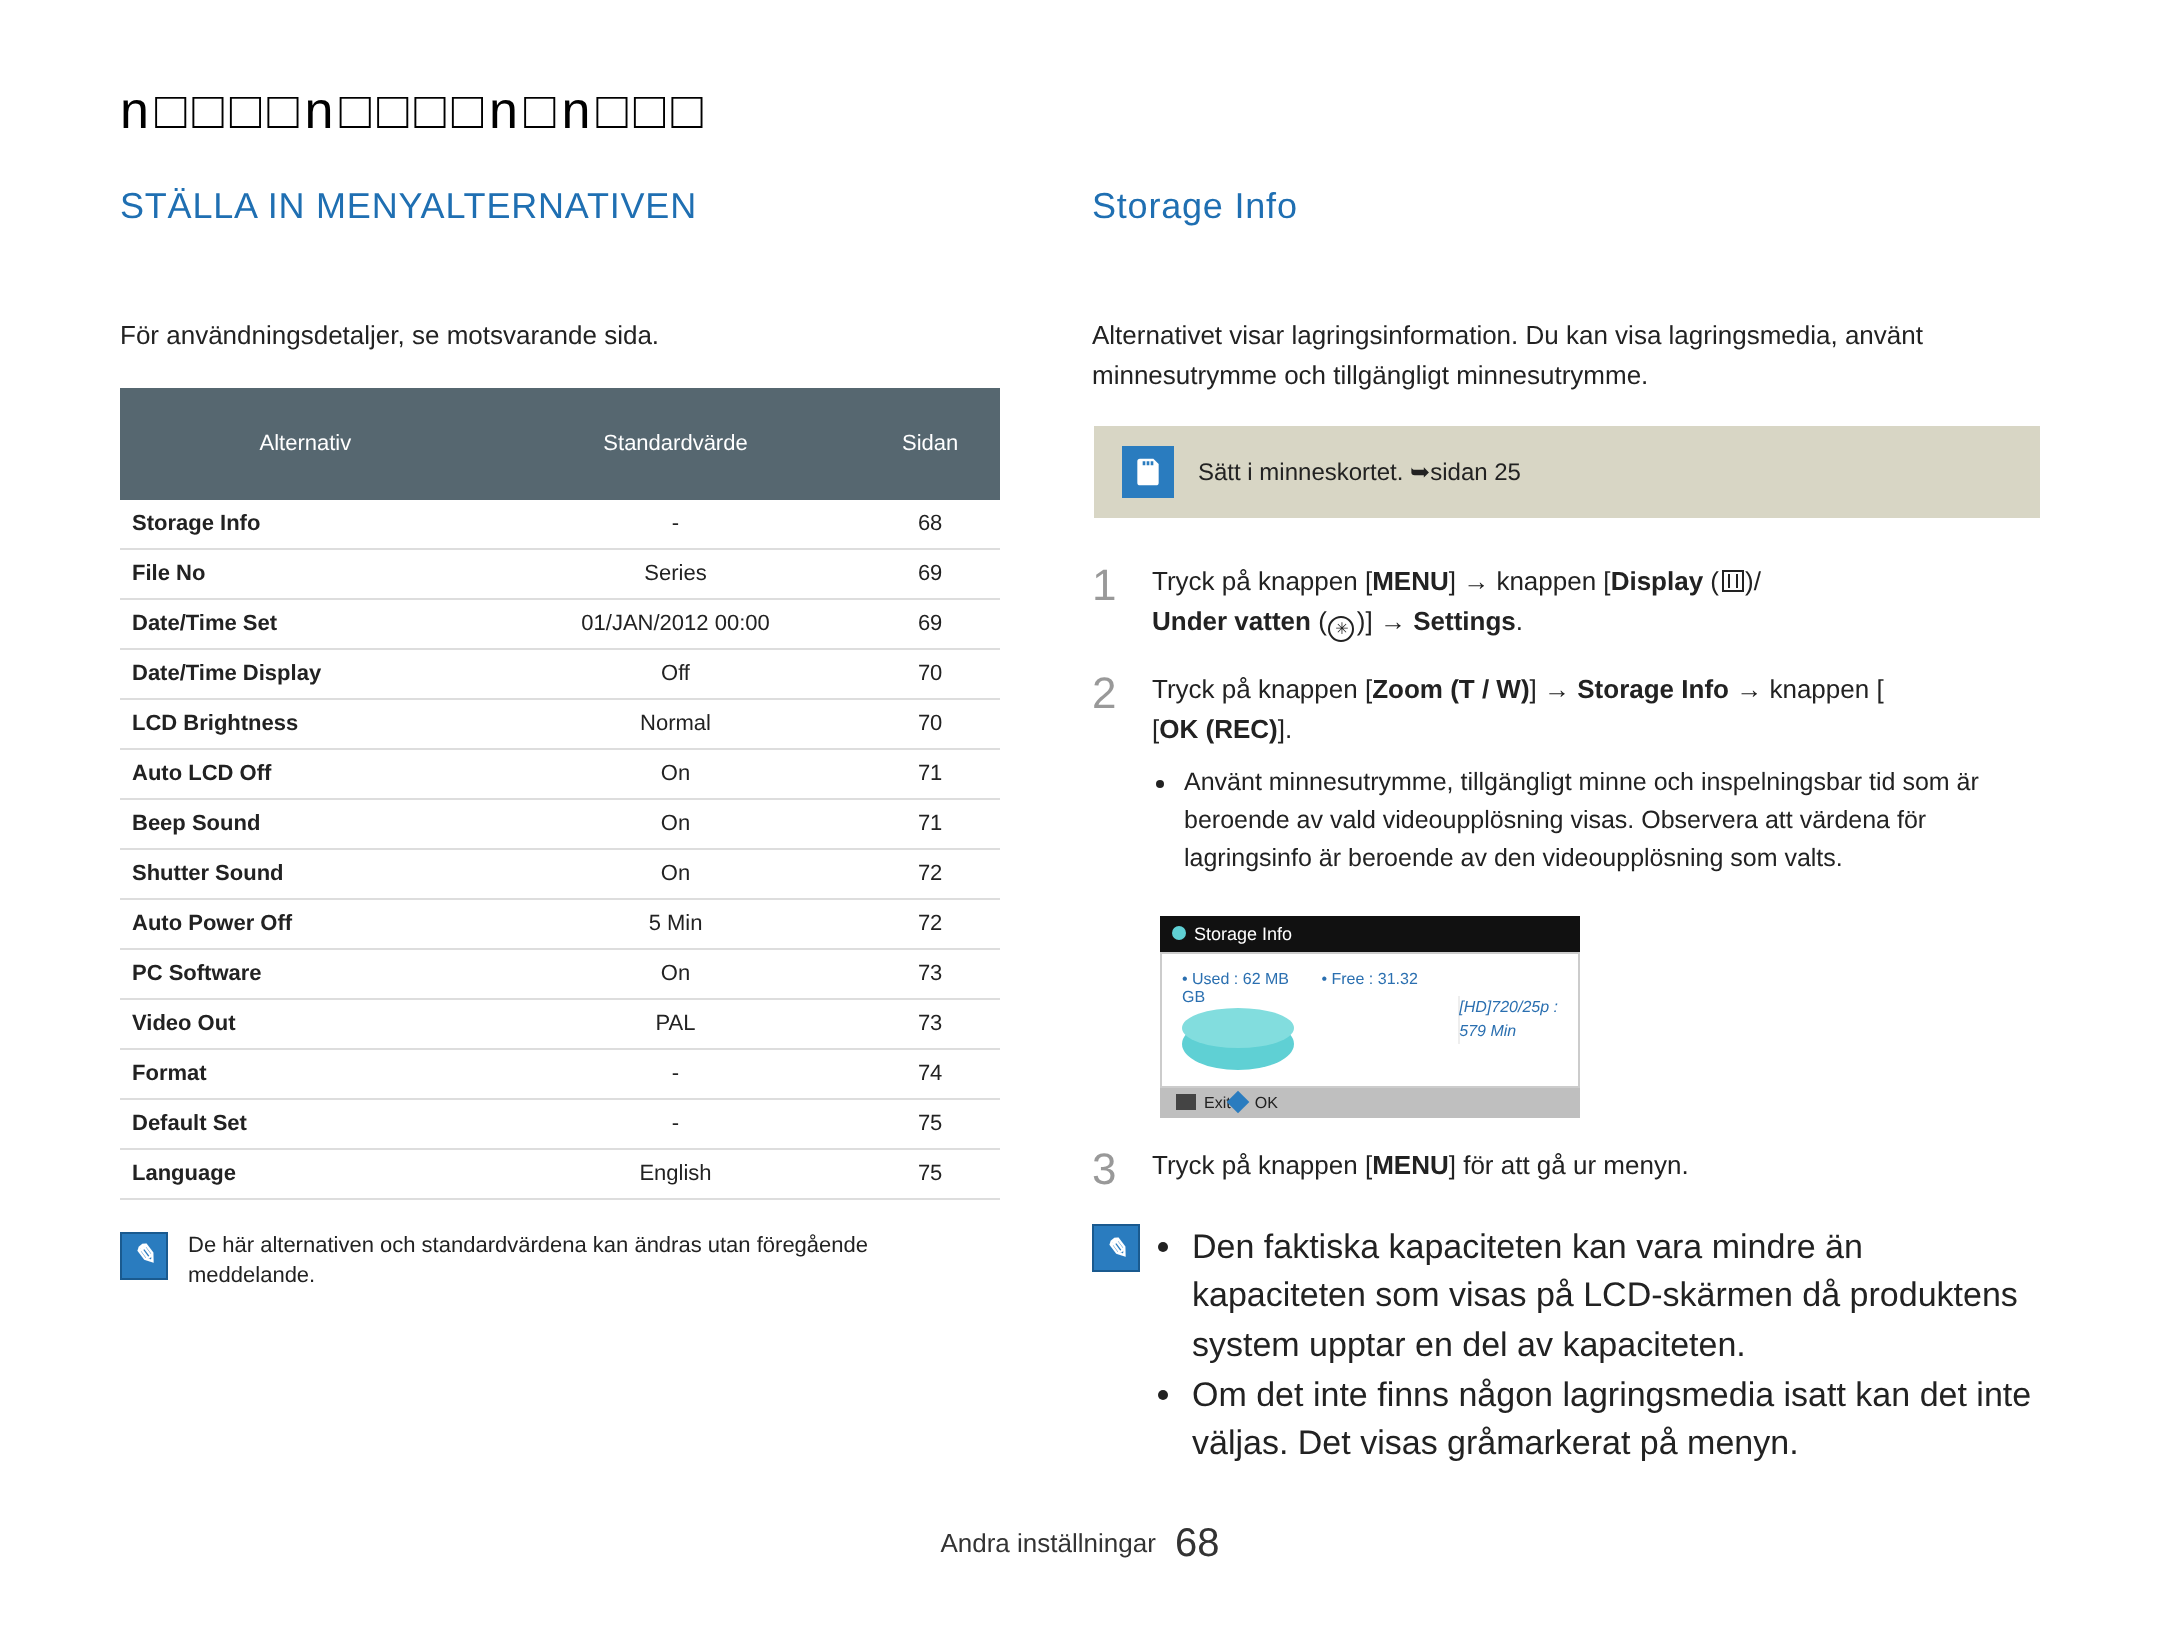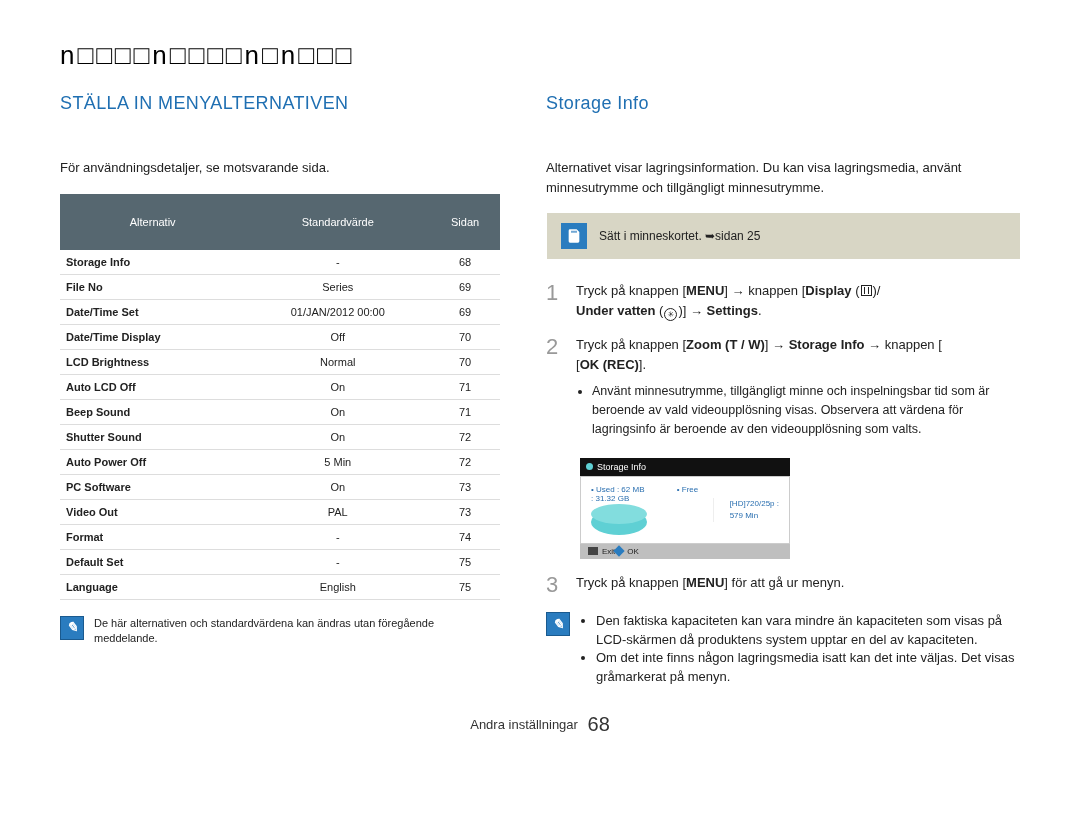--- a/index.html
+++ b/index.html
@@ -133,41 +133,42 @@
   .sm-body {
     background: #fff;
     border: 1px solid #ccc;
     padding: 8px 10px;
     display: flex;
     gap: 10px;
     align-items: center;
   }
   .sm-left { flex:1; font-size: 8px; color: #2a6fb0; }
   .sm-left .row1 { margin-bottom: 6px; }
-  .sm-left .row1 span { margin-right: 30px; }
+  .sm-left .row1 span { margin-right: 14px; }
   .disk {
     width: 56px; height: 26px;
     background: #5fd0d4;
     border-radius: 50%/50%;
     position: relative;
     margin-top: 4px;
   }
   .disk::before {
     content:"";
     position: absolute;
     top:-5px; left:0; right:0; height:20px;
     border-radius: 50%/50%;
     background: #82ddde;
   }
   .sm-right {
     font-size: 8px;
     color: #2a6fb0;
     line-height: 1.5;
     border-left: 1px solid #eee;
-    padding-left: 16px;
+    padding-left: 0;
+    font-style: italic;
   }
   .sm-footer {
     background: #bfbfbf;
     font-size: 8px;
     padding: 3px 8px;
     display: flex;
     align-items: center;
   }
   .sm-footer .fbtn {
     display: inline-flex;
@@ -383,21 +384,21 @@
           <span class="num">3</span>
           <div>
             <span>Tryck på knappen [</span><b>MENU</b><span>] för att gå ur menyn.</span>
           </div>
         </div>
 
       </div>
 
       <div class="note-row">
         <span class="note-icon">✎</span>
-        <div style="font-size:13px;">
+        <div style="font-size:17px;">
           <ul style="margin:0;padding-left:16px;">
             <li>Den faktiska kapaciteten kan vara mindre än kapaciteten som visas på LCD-skärmen då produktens system upptar en del av kapaciteten.</li>
             <li>Om det inte finns någon lagringsmedia isatt kan det inte väljas. Det visas gråmarkerat på menyn.</li>
           </ul>
         </div>
       </div>
 
     </div>
   </div>
 

